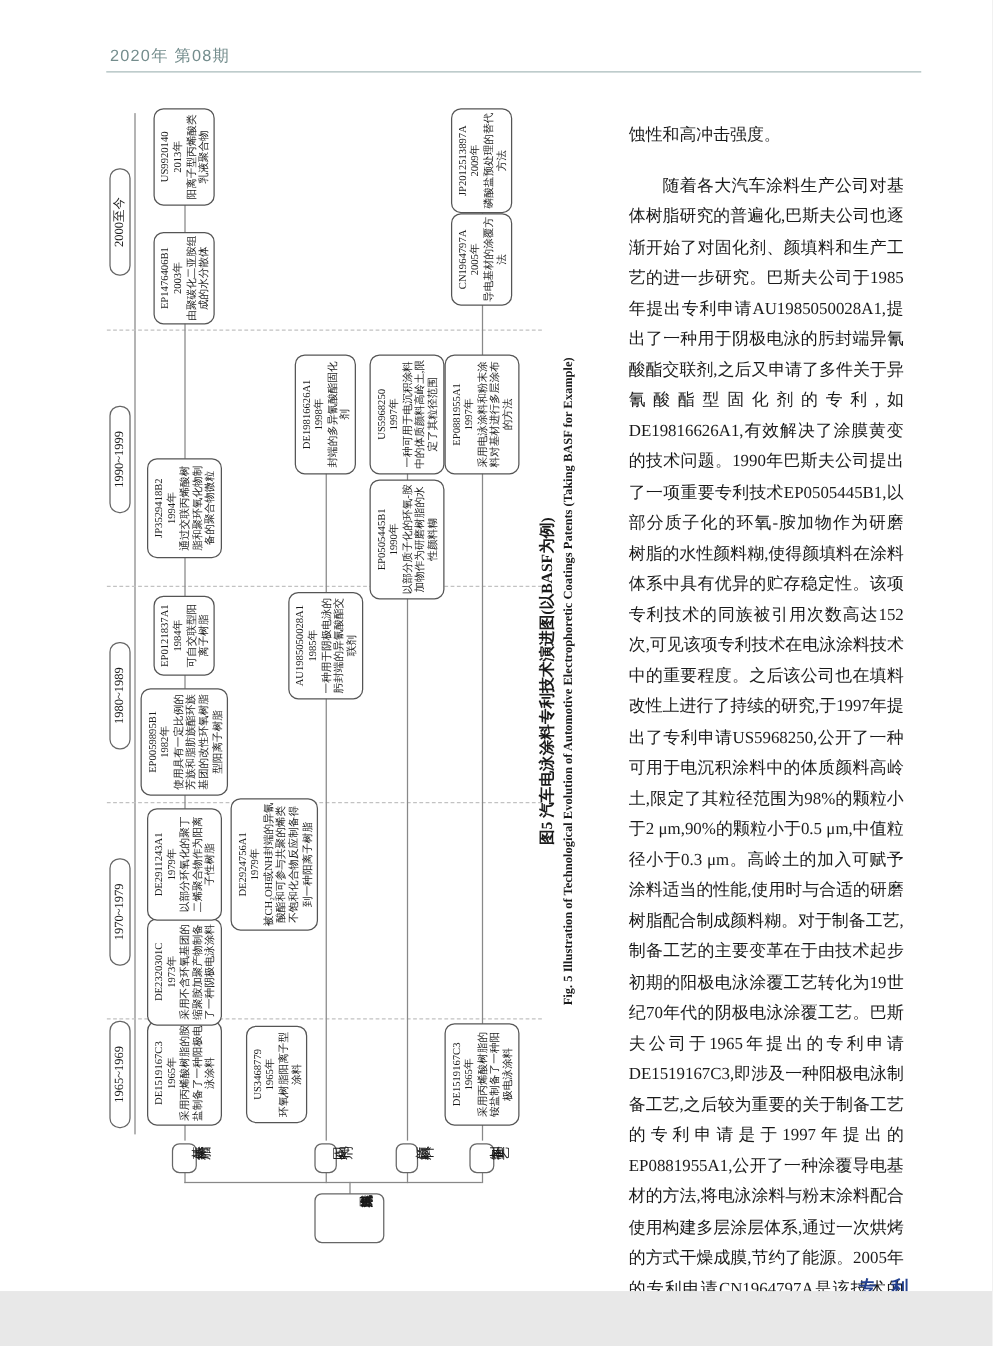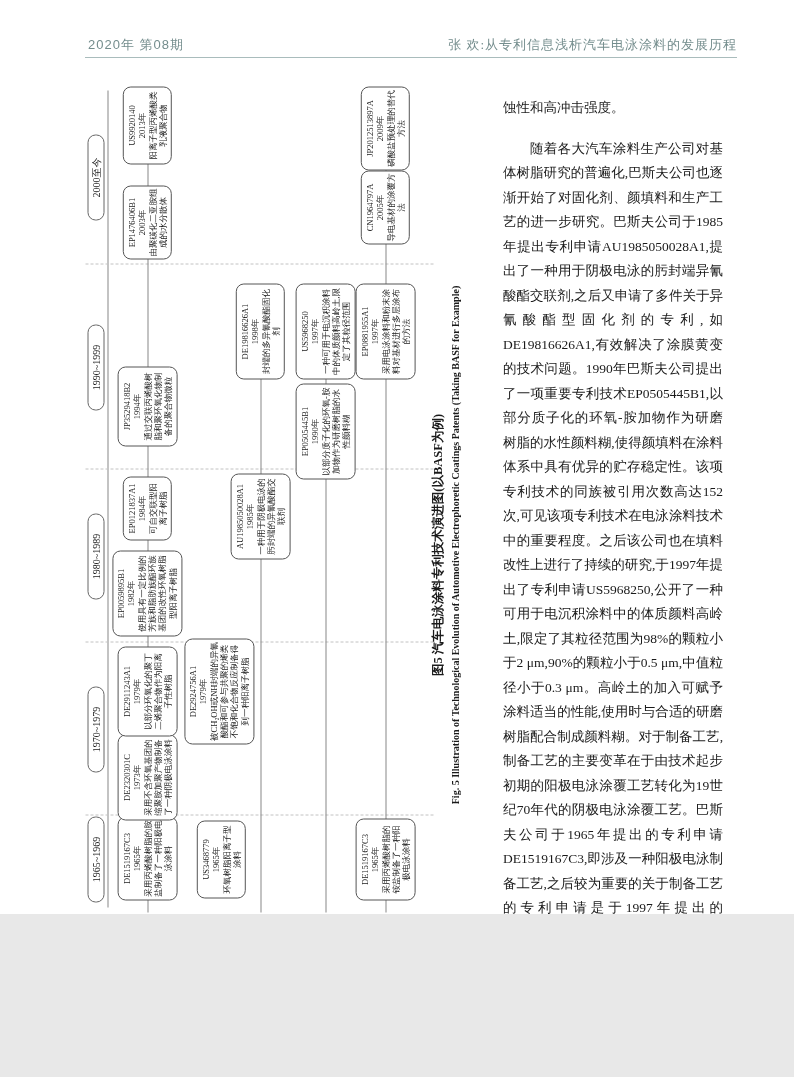--- a/index.html
+++ b/index.html
@@ -1,16 +1,16 @@
 <!DOCTYPE html>
 <html><head>
 <meta charset="utf-8">
 <style>
   html,body{margin:0;padding:0;background:#e8e8e8;}
-  #page{position:relative;width:794px;height:914px;background:#ffffff;margin:0 auto;
+  #page{position:relative;width:794px;height:1033px;background:#ffffff;margin:0 auto;
         overflow:hidden;font-family:"Liberation Serif",serif;color:#1a1a1a;}
   
   #hdr-issue{position:absolute;left:88px;top:36px;font-size:13px;color:#748d8d;
              font-family:"Liberation Sans",sans-serif;letter-spacing:1px;}
   #hdr-title{position:absolute;right:57px;top:36px;font-size:13px;color:#748d8d;letter-spacing:1px;}
   #hdr-rule{position:absolute;left:85px;top:57px;width:652px;height:1px;background:#a9bcbc;}
   
   #fig{position:absolute;left:-173px;top:346px;width:915px;height:398px;
        transform:rotate(-90deg);transform-origin:50% 50%;}
   .pl{position:absolute;top:2px;height:15px;line-height:15px;width:84px;text-align:center;
@@ -46,21 +46,20 @@
   #f-no{margin-left:8px;border-left:3px solid #23408e;border-top:3px solid #23408e;
         padding:1px 8px 6px 10px;font-size:21px;font-style:italic;font-weight:bold;
         color:#2d4bb5;font-family:"Liberation Serif",serif;}
 </style>
 </head>
 <body>
 
 <div id="page">
 
   <div id="hdr-issue">2020年 第08期</div>
-  <div id="hdr-title">张  欢:从专利信息浅析汽车电泳涂料的发展历程</div>
   <div id="hdr-rule"></div>
 
   <div id="fig">
 
     <div class="hline" style="left:95px;top:22px;width:817px;height:1px;"></div>
     <div class="sep" style="left:187px;"></div>
     <div class="sep" style="left:360px;"></div>
     <div class="sep" style="left:533px;"></div>
     <div class="sep" style="left:738px;"></div>
     <div class="vline" style="left:56px;top:62px;width:1px;height:238px;"></div>

